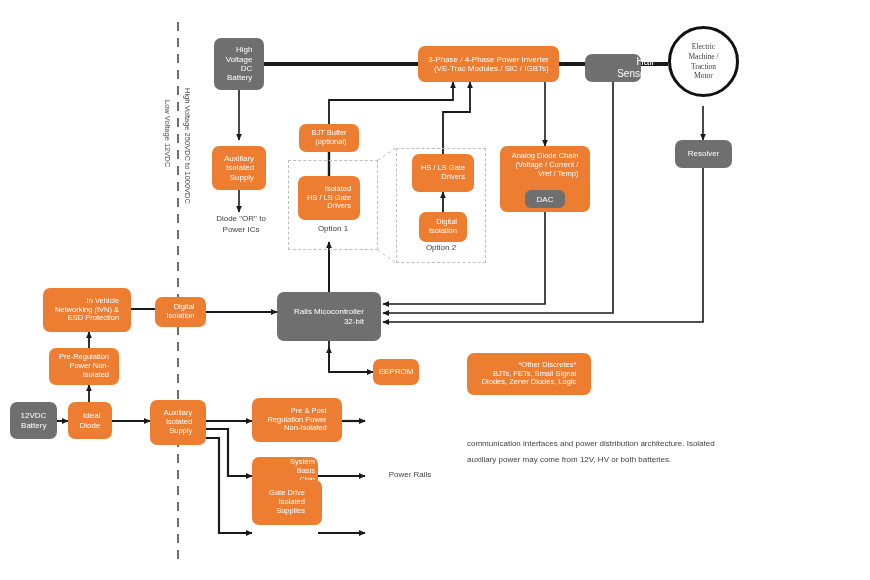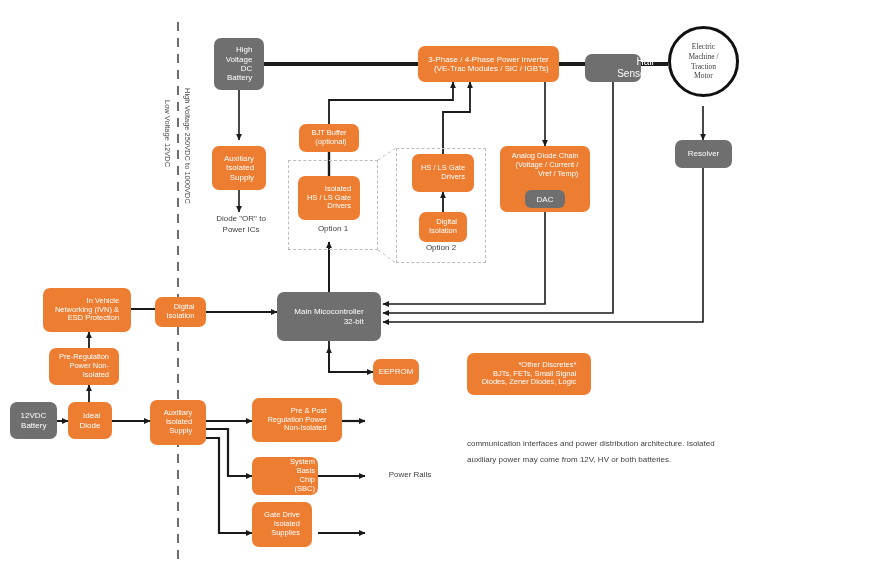--- a/index.html
+++ b/index.html
@@ -250,21 +250,21 @@
       <div>(Voltage / Current /</div>
       <div>Vref / Temp)</div>
     </div>
   </div>
   <div class="dac" style="left:525px; top:190px; width:40px; height:18px; font-size:8px;">
     <span>DAC</span>
   </div>
 
   <div class="node gray" style="left:277px; top:292px; width:104px; height:49px; font-size:8px;">
     <div>
-      <div>Main Micocontroller</div>
+      <div>Rails Micocontroller</div>
       <div>32-bit</div>
     </div>
   </div>
 
   <div class="node orange" style="left:373px; top:359px; width:46px; height:26px; font-size:8px;">
     <span>EEPROM</span>
   </div>
 
   <div class="node orange" style="left:155px; top:297px; width:51px; height:30px; font-size:7.5px;">
     <div>
@@ -319,21 +319,21 @@
     </div>
   </div>
 
   <div class="node orange" style="left:252px; top:457px; width:66px; height:38px; font-size:7.5px;padding-left:37px;">
     <div>
       <div>System Basis</div>
       <div>Chip (SBC)</div>
     </div>
   </div>
 
-  <div class="node orange" style="left:252px; top:502px; width:60px; height:45px; font-size:7.5px;">
+  <div class="node orange" style="left:252px; top:480px; width:70px; height:45px; font-size:7.5px;">
     <div>
       <div>Gate Drive</div>
       <div>Isolated</div>
       <div>Supplies</div>
     </div>
   </div>
 
   <div class="plain" style="left:375px; top:470px; width:70px; font-size:8px;">Power Rails</div>
 
   <div class="node orange" style="left:467px; top:353px; width:124px; height:42px; font-size:7.5px;">

